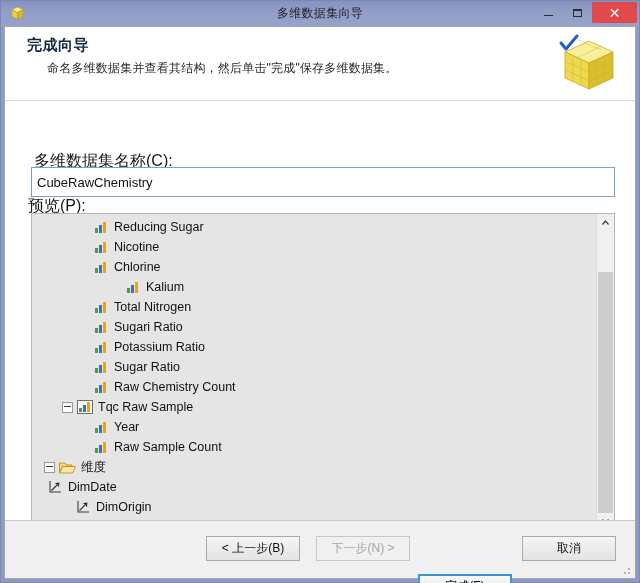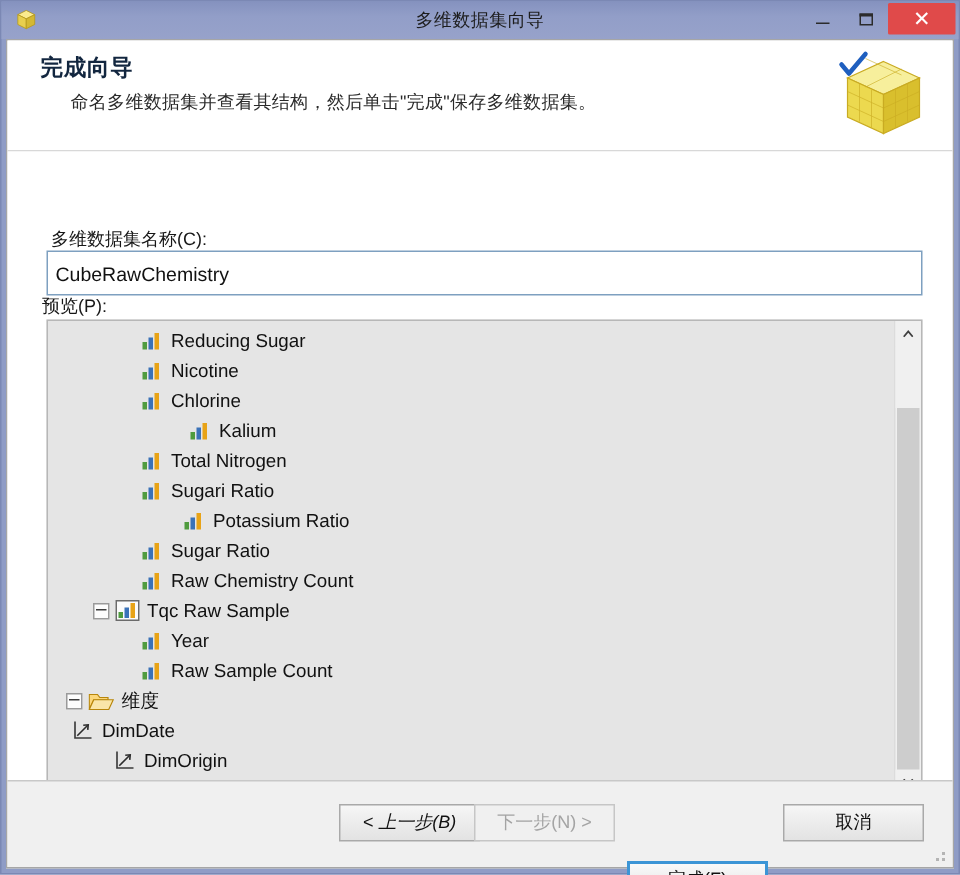--- a/index.html
+++ b/index.html
@@ -155,21 +155,21 @@
 
   
   .form {
     flex: 1 1 auto;
     position: relative;
     background: #ffffff;
     padding: 0;
   }
   .lbl {
     position: absolute;
-    font-size: 12px;
+    font-size: 16px;
     color: #171717;
   }
   .lbl.name-lbl { left: 29px; top: 50px; }
   .lbl.preview-lbl { left: 23px; top: 95px; }
 
   .name-input {
     position: absolute;
     left: 26px;
     top: 66px;
     width: 584px;
@@ -316,21 +316,21 @@
     width: 94px;
     box-sizing: border-box;
     background: linear-gradient(to bottom, #f6f6f6 0%, #ececec 50%, #e3e3e3 100%);
     border: 1px solid #a9a9a9;
     font-family: "Liberation Sans", "DejaVu Sans", sans-serif;
     font-size: 12px;
     color: #111;
     cursor: default;
     padding: 0;
   }
-  .btn.back   { left: 221px; font-style: italic; }
+  .btn.back   { left: 201px; }
   .btn.next   { left: 311px; color: #a4a4a4; border-color: #c6c6c6; background: #f0f0f0; }
   .btn.finish { left: 413px; border: 2px solid #3c95d6; background: linear-gradient(to bottom, #f9f9f9 0%, #eeeeee 50%, #e4e4e4 100%); margin-top: 38px; }
   .btn.cancel { left: 517px; }
 
   .grip {
     position: absolute;
     right: 3px;
     bottom: 2px;
     width: 12px;
     height: 12px;
@@ -441,21 +441,21 @@
               <span class="row-label">Total Nitrogen</span>
             </div>
             <div class="tree-row" style="padding-left: 62px;">
               <span class="ic measure">
                 <i class="b b1"></i>
                 <i class="b b2"></i>
                 <i class="b b3"></i>
               </span>
               <span class="row-label">Sugari Ratio</span>
             </div>
-            <div class="tree-row" style="padding-left: 62px; margin-left: 28px;">
+            <div class="tree-row" style="padding-left: 62px;">
               <span class="ic measure">
                 <i class="b b1"></i>
                 <i class="b b2"></i>
                 <i class="b b3"></i>
               </span>
               <span class="row-label">Potassium Ratio</span>
             </div>
             <div class="tree-row" style="padding-left: 62px;">
               <span class="ic measure">
                 <i class="b b1"></i>

